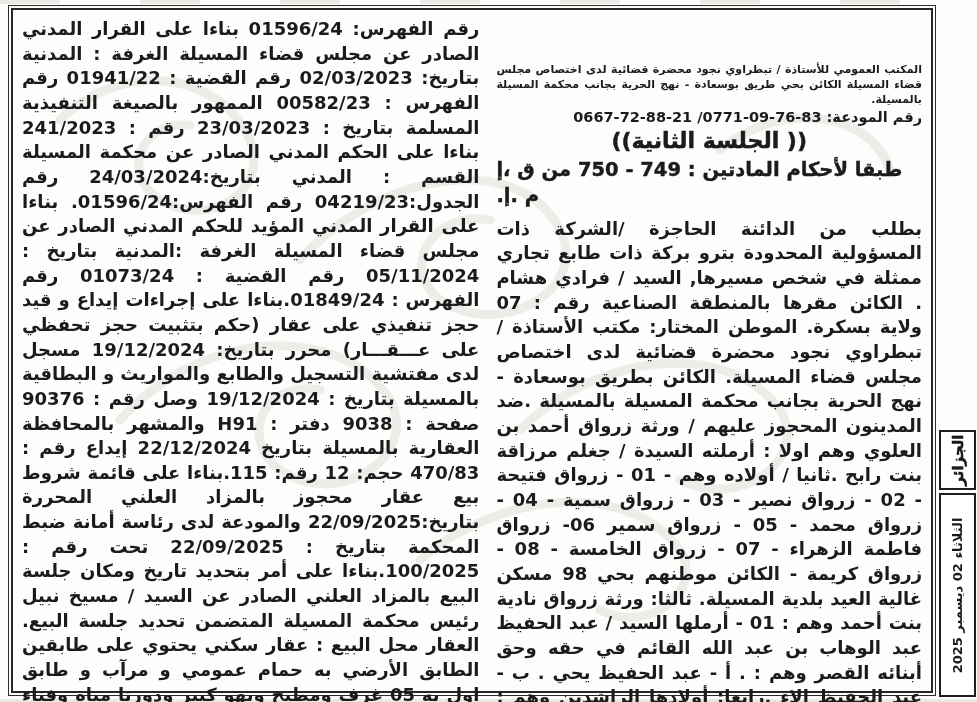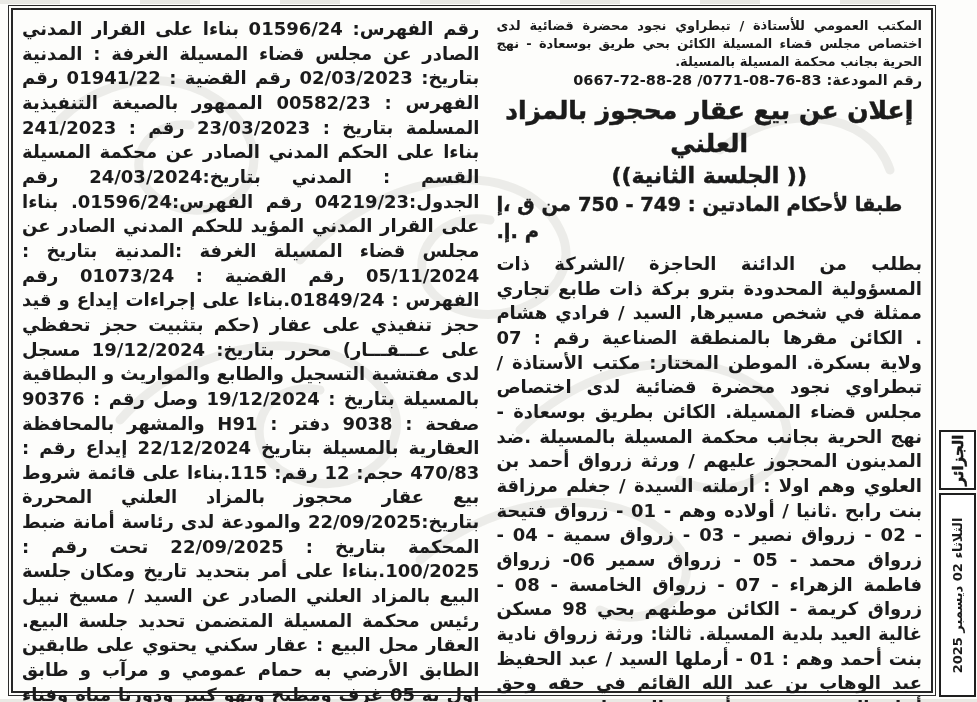--- a/index.html
+++ b/index.html
@@ -31,22 +31,23 @@
     box-sizing:border-box;
     padding:7px 9px 4px 9px;
   }
   .columns{display:flex;direction:rtl;gap:17px;height:100%;}
   .col{box-sizing:border-box;}
   .col-right{width:48.2%;}
   .col-left{width:51.8%;}
 
   p,h1,h2,h3{margin:0;}
   .office{
-    font-size:13px;font-weight:bold;line-height:1.38;
+    font-size:11px;font-weight:bold;line-height:1.38;
     text-align:justify;
+    margin-top:45px;
   }
   .phone{font-size:14.5px;font-weight:bold;text-align:right;margin-top:1px;letter-spacing:.2px;}
   .phone .ltr{unicode-bidi:isolate;}
   .title{
     font-size:25px;font-weight:900;text-align:center;line-height:1.32;
     margin-top:6px;
     -webkit-text-stroke:.5px #1b1b1b;
   }
   .subtitle{
     font-size:22px;font-weight:900;text-align:center;line-height:1.3;margin-top:2px;
@@ -102,23 +103,22 @@
     </g>
   </svg>
 
   <div class="notice-box">
     <div class="notice-inner">
       <div class="columns">
 
         <section class="col col-right">
           <p class="office">المكتب العمومي للأستاذة / تبطراوي نجود محضرة قضائية لدى اختصاص مجلس قضاء المسيلة الكائن بحي طريق بوسعادة - نهج الحرية بجانب محكمة المسيلة بالمسيلة.</p>
           <p class="phone">
-            <span>رقم المودعة: </span><span class="ltr" dir="ltr">0667-72-88-28 /0771-08-76-83</span>
+            <span>رقم المودعة: </span><span class="ltr" dir="ltr">0667-72-88-21 /0771-09-76-83</span>
           </p>
-          <h1 class="title">إعلان عن بيع عقار محجوز بالمزاد العلني</h1>
           <h2 class="subtitle">(( الجلسة الثانية))</h2>
           <h3 class="articles">طبقا لأحكام المادتين : 749 - 750 من ق ،إ م .إ.</h3>
           <p class="body">بطلب من الدائنة الحاجزة /الشركة ذات المسؤولية المحدودة بترو بركة ذات طابع تجاري ممثلة في شخص مسيرها, السيد / فرادي هشام . الكائن مقرها بالمنطقة الصناعية رقم : 07 ولاية بسكرة. الموطن المختار: مكتب الأستاذة / تبطراوي نجود محضرة قضائية لدى اختصاص مجلس قضاء المسيلة. الكائن بطريق بوسعادة - نهج الحرية بجانب محكمة المسيلة بالمسيلة .ضد المدينون المحجوز عليهم / ورثة زرواق أحمد بن العلوي وهم اولا : أرملته السيدة / جغلم مرزاقة بنت رابح .ثانيا / أولاده وهم - 01 - زرواق فتيحة - 02 - زرواق نصير - 03 - زرواق سمية - 04 - زرواق محمد - 05 - زرواق سمير 06- زرواق فاطمة الزهراء - 07 - زرواق الخامسة - 08 - زرواق كريمة - الكائن موطنهم بحي 98 مسكن غالية العيد بلدية المسيلة. ثالثا: ورثة زرواق نادية بنت أحمد وهم : 01 - أرملها السيد / عبد الحفيظ عبد الوهاب بن عبد الله القائم في حقه وحق أبنائه القصر وهم : . أ - عبد الحفيظ يحي . ب - عبد الحفيظ الاء .رابعا: أولادها الراشدين وهم : 01- عبد الحفيظ لينة. - 02 - عبد الحفيظ ملك - 03 - عبد الحفيظ مريم - 04 - عبد الحفيظ لبنى - الكائن موطنهم : بحي 924 مسكن بلدية المسيلة. بناءا على الحكم المدني الصادر عن محكمة المسيلة القسم : المدني بتاريخ : 15/05/2022 رقم الجدول : 03483/2021 رقم الفهرس : 01482/2022 الممهور بالصيغة التنفيذية المسلمة بتاريخ 31/10/2022 تحت رقم : 1733/2022 و المؤشر عليه بموجب الحكم الصادر بتاريخ 24/03/24 تحت رقم الجدول : 04219/23</p>
         </section>
 
         <section class="col col-left">
           <p class="body">رقم الفهرس: 01596/24 بناءا على القرار المدني الصادر عن مجلس قضاء المسيلة الغرفة : المدنية بتاريخ: 02/03/2023 رقم القضية : 01941/22 رقم الفهرس : 00582/23 الممهور بالصيغة التنفيذية المسلمة بتاريخ : 23/03/2023 رقم : 241/2023 بناءا على الحكم المدني الصادر عن محكمة المسيلة القسم : المدني بتاريخ:24/03/2024 رقم الجدول:04219/23 رقم الفهرس:01596/24. بناءا على القرار المدني المؤيد للحكم المدني الصادر عن مجلس قضاء المسيلة الغرفة :المدنية بتاريخ : 05/11/2024 رقم القضية : 01073/24 رقم الفهرس : 01849/24.بناءا على إجراءات إيداع و قيد حجز تنفيذي على عقار (حكم بتثبيت حجز تحفظي على عـــقـــار) محرر بتاريخ: 19/12/2024 مسجل لدى مفتشية التسجيل والطابع والمواريث و البطاقية بالمسيلة بتاريخ : 19/12/2024 وصل رقم : 90376 صفحة : 9038 دفتر : H91 والمشهر بالمحافظة العقارية بالمسيلة بتاريخ 22/12/2024 إيداع رقم : 470/83 حجم: 12 رقم: 115.بناءا على قائمة شروط بيع عقار محجوز بالمزاد العلني المحررة بتاريخ:22/09/2025 والمودعة لدى رئاسة أمانة ضبط المحكمة بتاريخ : 22/09/2025 تحت رقم : 100/2025.بناءا على أمر بتحديد تاريخ ومكان جلسة البيع بالمزاد العلني الصادر عن السيد / مسيخ نبيل رئيس محكمة المسيلة المتضمن تحديد جلسة البيع. العقار محل البيع : عقار سكني يحتوي على طابقين الطابق الأرضي به حمام عمومي و مرآب و طابق اول به 05 غرف ومطبخ وبهو كبير ودورتا مياه وفناء تبلغ مساحته 304 متر مربع الواقع بحي غالية العيد 98 قطعة ببلدية المسيلة قسم: 31 مجموعة ملكية: 79 .حدوده : من الشمال : مسكن ورثة دامخي لخضر . من الجنوب مسكن تروني علي . من الشرق شارع من الغرب : مسكن ورثة شبيكة الهادي .تم تحديد الثمن الأساسي الذي يبدأ به البيع بالمزاد العلني للعقار المبين أعلاه بثمن قدره : (21.948.800,00دج) واحد و عشرون مليون وتسعمائة و ثمانية وأربعون ألف وثمانمائة دينار جزائري ، طبقا لتقرير خبرة تقييم عقار محررة من طرف الأستاذ / محمدي عبد الكريم - خبير في الهندسة المدنية معتمد لدى مجلس قضاء المسيلة - ومحكمه بتاريخ 22/05/2025 و المودعة بكتابة ضبط محكمة المسيلة بتاريخ : 25 ماي 2025 رقم: 250/2025.جلسة البيع بتاريخ : 05/01/2026 على الساعة الحادية عشرة (11:00) صباحا .بمقر محكمة المسيلة 02 بقاعة الجلسات رقم : 01.(( الجلسة الثانية)) يمكن الإطلاع على قائمة شروط البيع بمكتبنا أو بأمانة ضبط محكمة المسيلة 02.</p>
           <p class="signature">المحضرة القضائية</p>
         </section>
 

